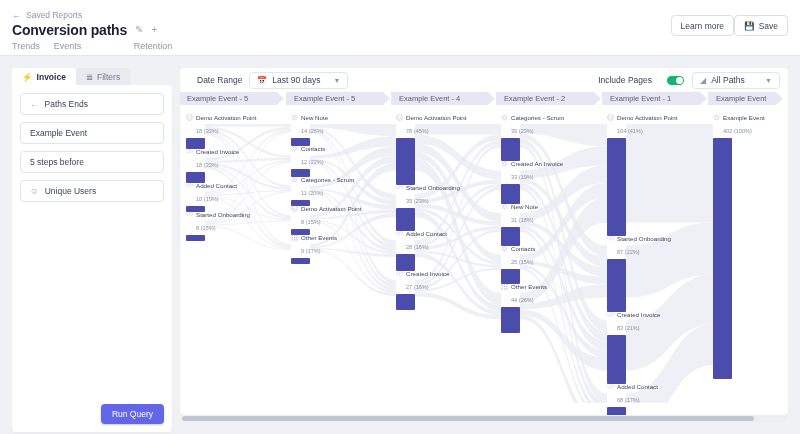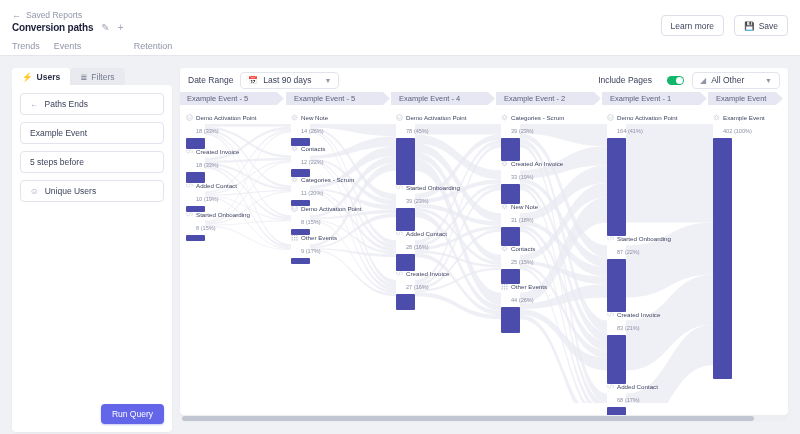--- a/index.html
+++ b/index.html
@@ -21,35 +21,35 @@
   .breadcrumb {
     position:absolute; left:12px; top:10px;
     display:flex; align-items:center; gap:5px;
     color:#9195a8; font-size:8.5px;
   }
   .breadcrumb .bc-arrow { font-size:9px; line-height:1; }
   .page-title-row {
     position:absolute; left:12px; top:22px;
     display:flex; align-items:center; gap:8px;
   }
-  .page-title { font-size:10px; font-weight:bold; color:#1d2039; letter-spacing:-0.2px; }
+  .page-title { font-size:14px; font-weight:bold; color:#1d2039; letter-spacing:-0.2px; }
   .ic-pencil, .ic-plus { color:#a3a7b8; font-size:10px; line-height:1; }
   .tabs {
     position:absolute; left:12px; top:41px; display:flex; gap:14px;
   }
   .tab {
     font-size:9px; color:#9195a8; padding-bottom:4px; position:relative;
   }
   .tab.active { color:#5b5bd6; font-weight:bold;margin-top:42px; }
   .tab.active:after {
     content:""; position:absolute; left:0; right:0; bottom:-1px; height:2px;
     background:#5b5bd6; border-radius:1px;
   }
   .topbar-actions {
-    position:absolute; right:12px; top:15px; display:flex; gap:10px; align-items:flex-end;
+    position:absolute; right:12px; top:15px; display:flex; gap:0; align-items:flex-end;
   }
   .btn-outline {
     border:1px solid #dcdfe8; background:#fff; border-radius:4px;
     height:21px; padding:0 9px; display:flex; align-items:center; gap:4px;
     font-size:8.5px; color:#41465f;
   }
   .ic-save { color:#7a7f96; font-size:8.5px; }
 
   
   .sidebar { position:absolute; left:12px; top:68px; width:160px; }
@@ -83,20 +83,21 @@
 
   
   .main {
     position:absolute; left:180px; top:68px; width:608px; height:347px;
     background:#fff; border-radius:4px; overflow:hidden;
     box-shadow:0 1px 2px rgba(30,34,60,.05);
   }
   .main-toolbar {
     height:24px; display:flex; align-items:center; padding:0 8px;
     position:relative;
+    margin-left:9px;
   }
   .tb-label { font-size:8.5px; color:#3a3f58; margin-right:7px; }
   .select {
     border:1px solid #e2e4ec; border-radius:4px; height:17px;
     display:flex; align-items:center; gap:5px; padding:0 7px;
     font-size:8.5px; color:#3a3f58; background:#fff;
   }
   .select .caret { color:#9195a8; font-size:7px; margin-left:8px; }
   .select .s-ic { color:#9195a8; font-size:8px; }
   .tb-right { position:absolute; right:8px; display:flex; align-items:center; gap:8px; }
@@ -176,21 +177,21 @@
         <span class="ic-save">💾</span>
         <span>Save</span>
       </div>
     </div>
   </div>
 
   <div class="sidebar">
     <div class="side-tabs">
       <div class="side-tab active">
         <span>⚡</span>
-        <span>Users</span>
+        <span>Invoice</span>
       </div>
       <div class="side-tab">
         <span>≣</span>
         <span>Filters</span>
       </div>
     </div>
 
     <div class="side-panel">
       <div class="field">
         <span class="f-ic">←</span>
@@ -225,21 +226,21 @@
         <span class="caret">▼</span>
       </div>
 
       <div class="tb-right">
         <span class="tb-label">Include Pages</span>
         <div class="toggle">
           <div class="knob"></div>
         </div>
         <div class="select" style="width:88px">
           <span class="s-ic">◢</span>
-          <span>All Other</span>
+          <span>All Paths</span>
           <span class="caret" style="margin-left:auto">▼</span>
         </div>
       </div>
     </div>
 
     <div class="sankey" id="sankey">
       <svg class="links" id="links" width="608" height="311">
           <path d="M25,32 C68,32 68,32 111,32 L111,34.8 C68,34.8 68,34.8 25,34.8 Z" fill="#e9eaf3" opacity="0.75"></path>
           <path d="M25,34.8 C68,34.8 68,63.4 111,63.4 L111,65.8 C68,65.8 68,37.199999999999996 25,37.199999999999996 Z" fill="#e9eaf3" opacity="0.75"></path>
           <path d="M25,37.2 C68,37.2 68,93.6 111,93.6 L111,95.8 C68,95.8 68,39.400000000000006 25,39.400000000000006 Z" fill="#e9eaf3" opacity="0.75"></path>

